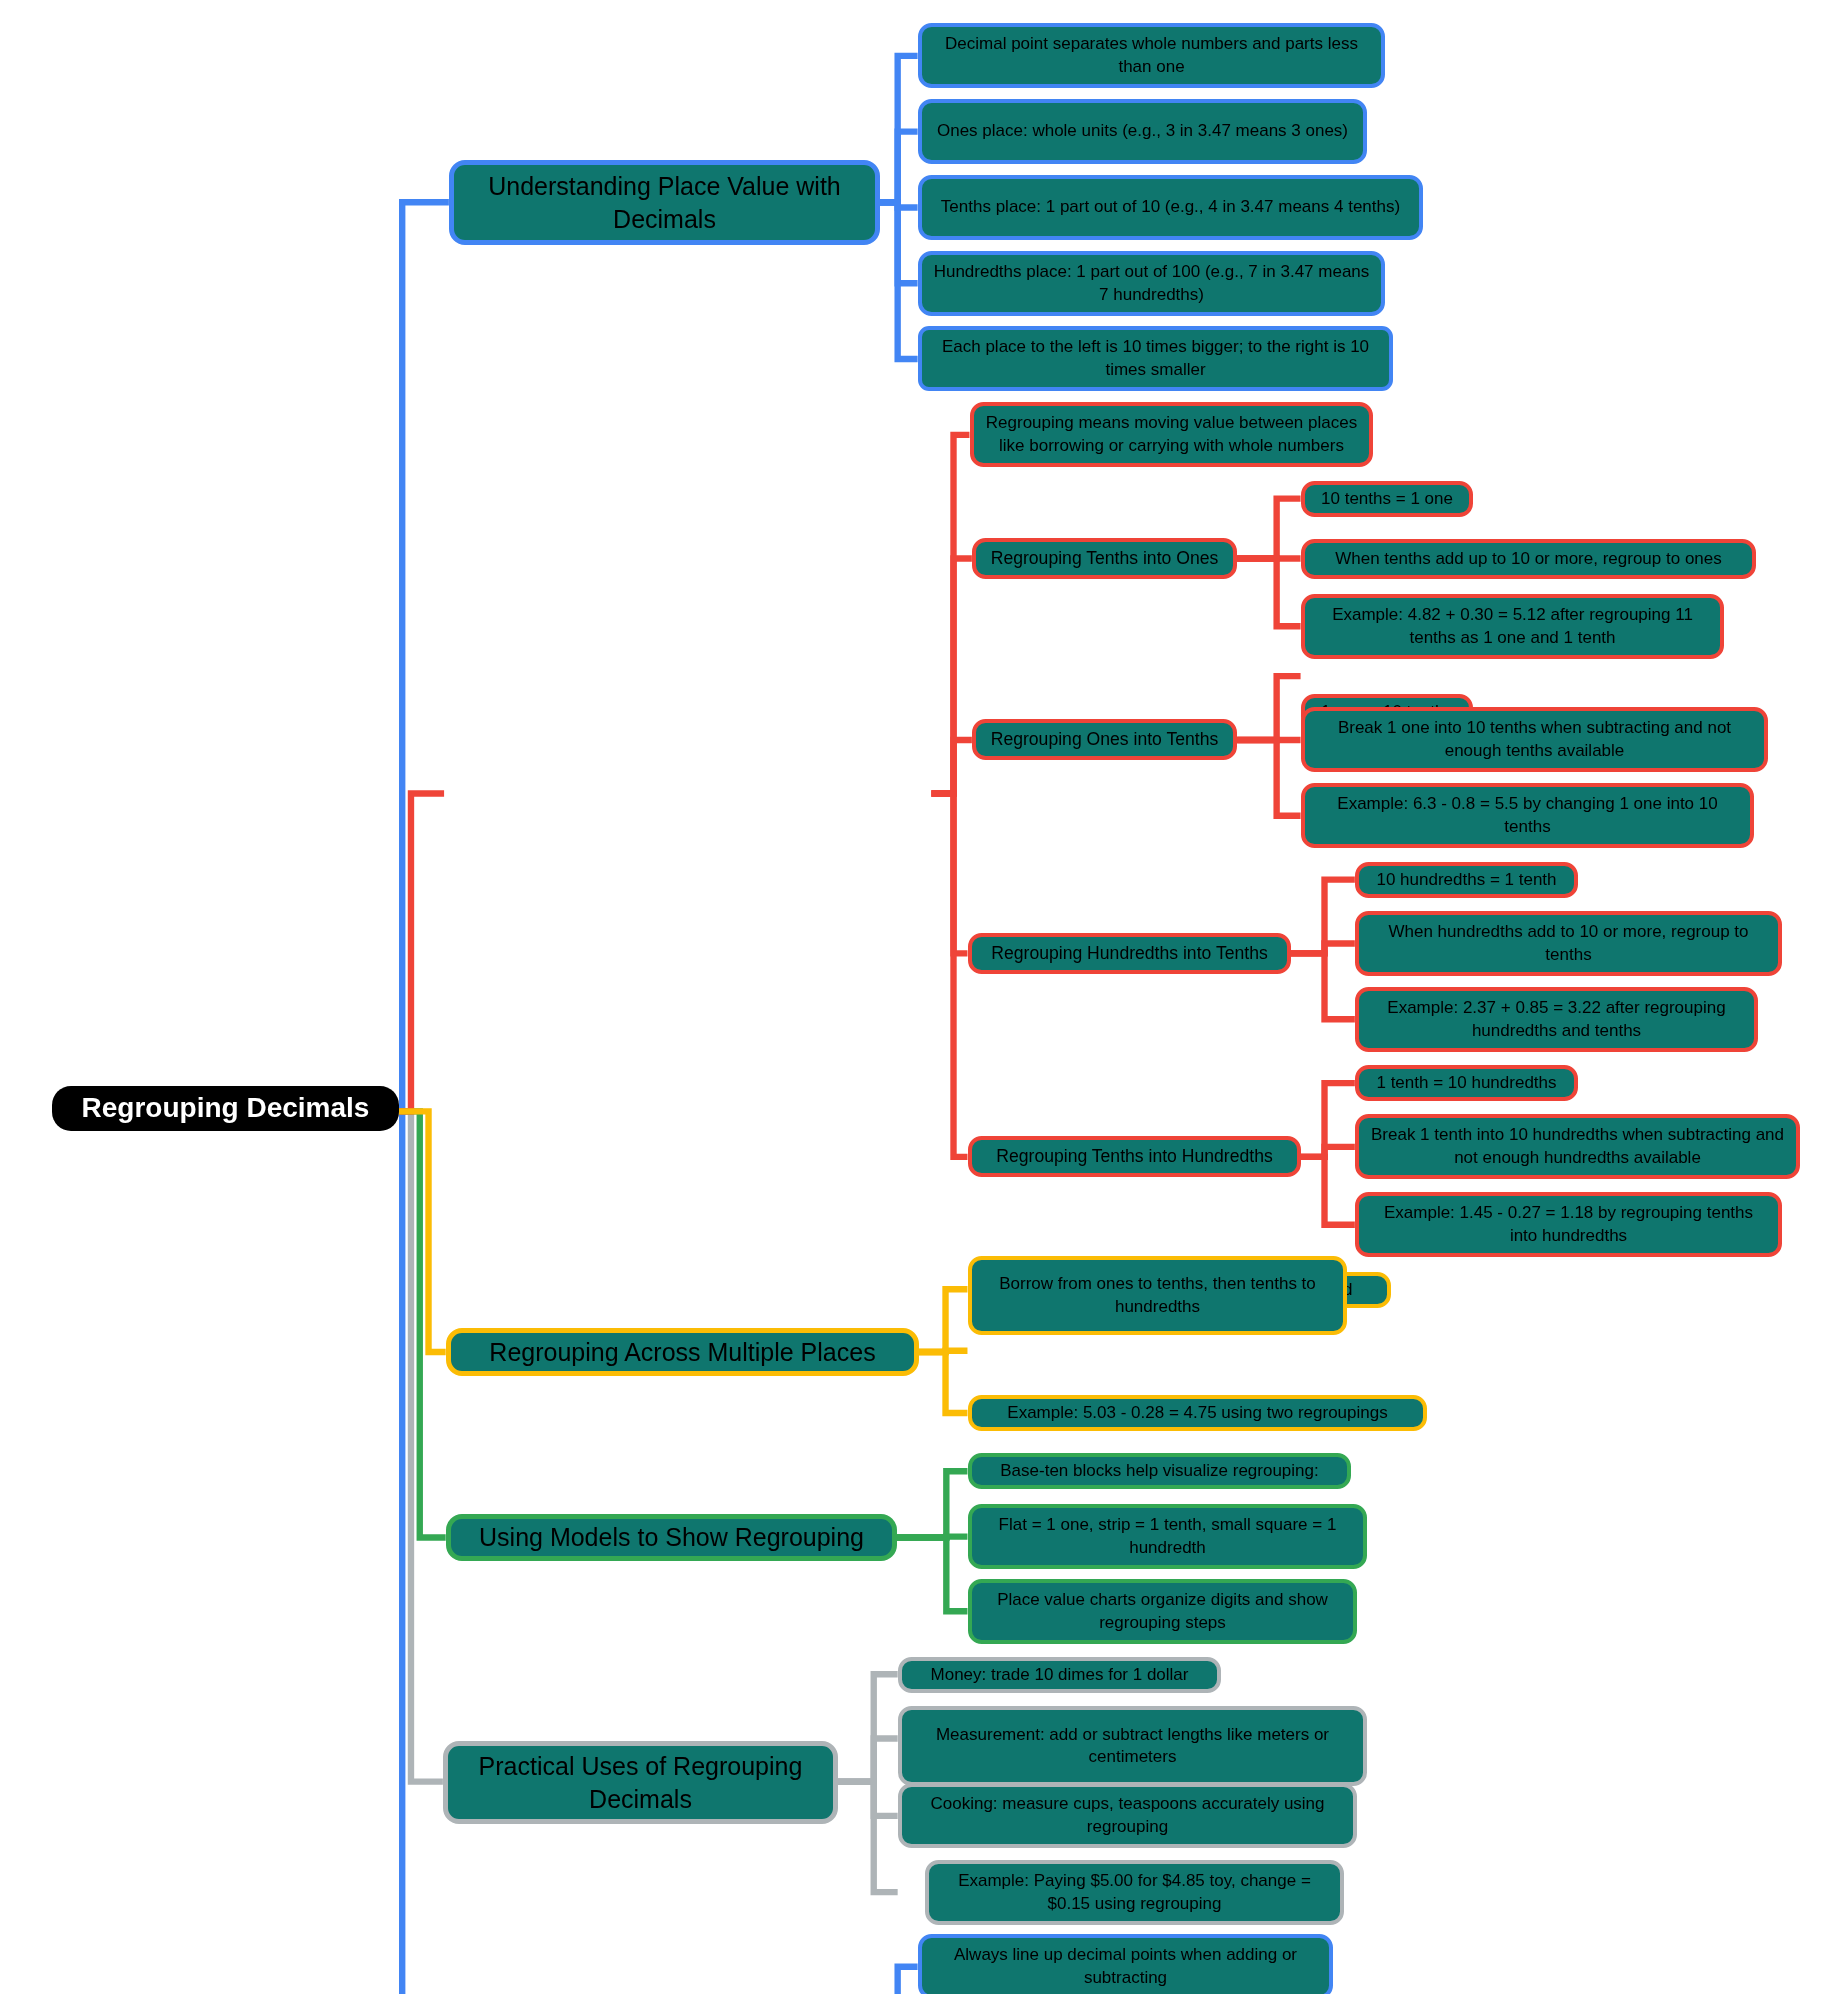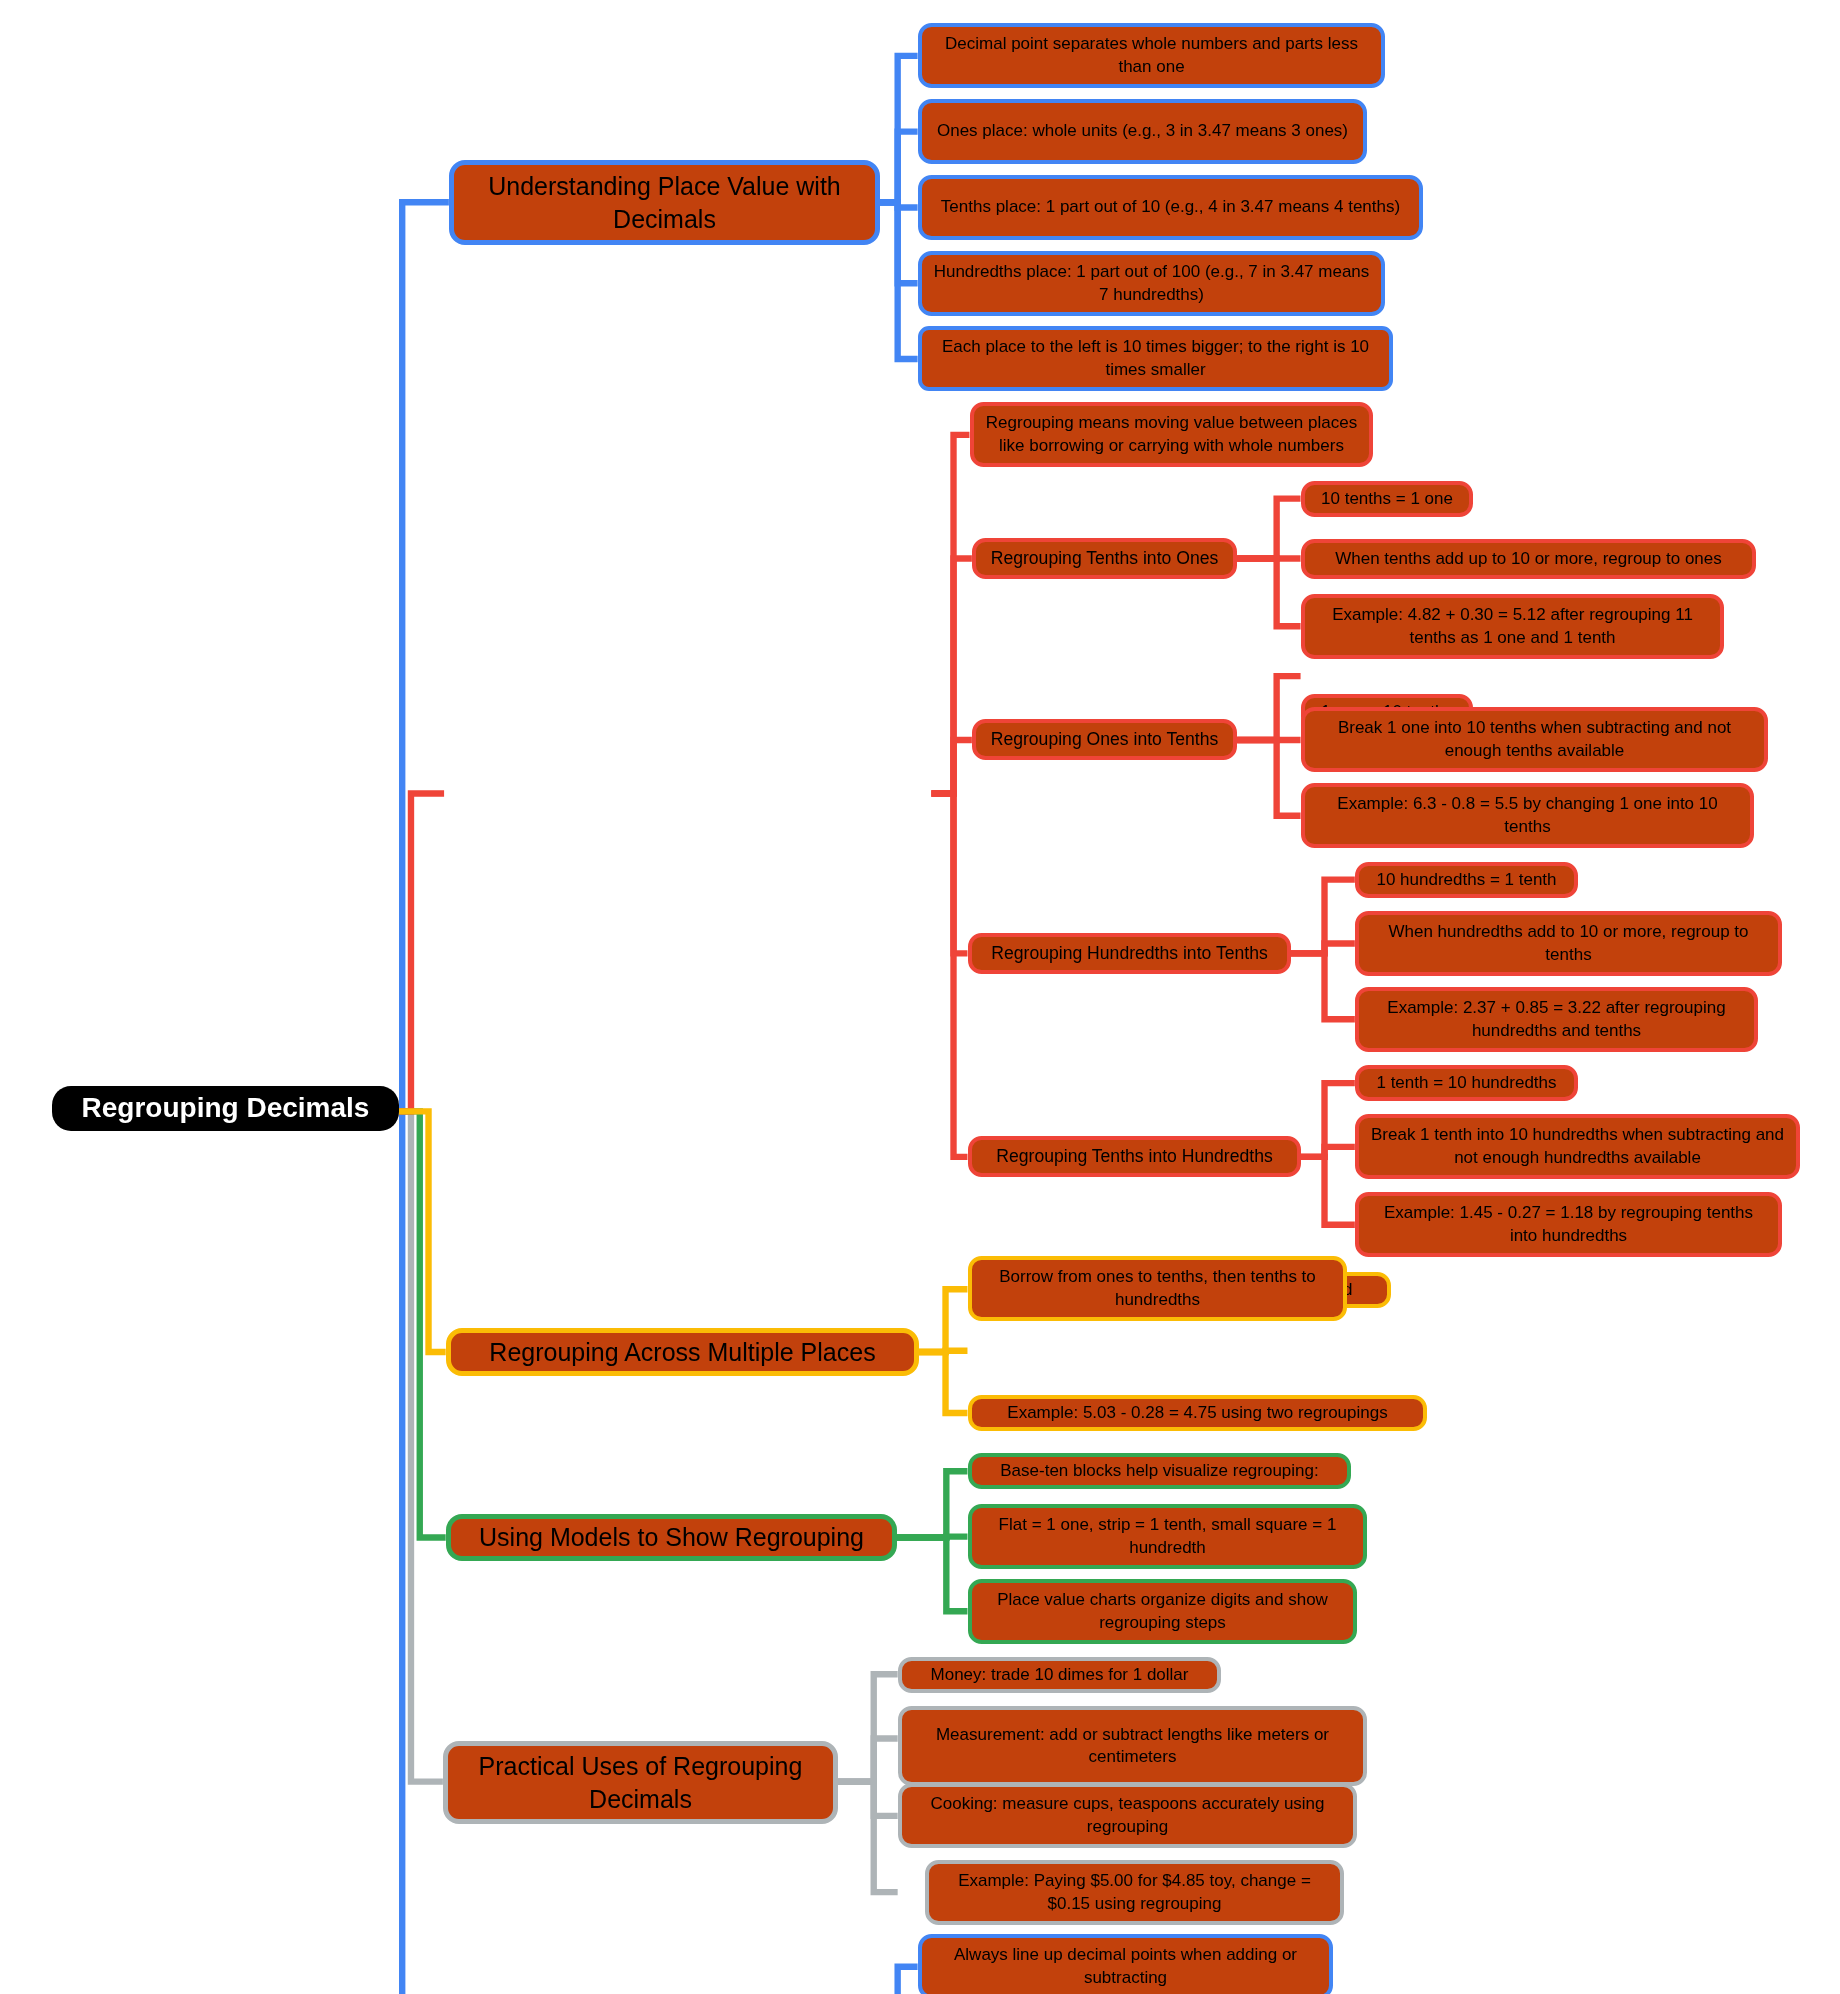--- a/index.html
+++ b/index.html
@@ -1,21 +1,21 @@
 <!DOCTYPE html>
 <html style="font-size:6.4px"><head>
 <meta charset="utf-8">
 <style>
   html,body{margin:0;padding:0;background:#fff;}
   .canvas{position:relative;width:1840px;height:2220px;background:#ffffff;overflow:hidden;
           font-family:"Liberation Sans", sans-serif;color:#000;}
   svg.wires{position:absolute;left:0;top:0;width:1840px;height:2220px;z-index:0;}
   svg.wires polyline{fill:none;stroke-width:16;}
   .node{position:absolute;z-index:1;display:flex;align-items:center;justify-content:center;
-        text-align:center;background:#c2410c;box-sizing:border-box;line-height:1.3;
+        text-align:center;background:#0f766e;box-sizing:border-box;line-height:1.3;
         border-radius:13.6px;padding:3.2px 11.2px;font-size:17px;}
   .root{background:#000000;color:#ffffff;font-size:28px;font-weight:bold;border:none;
         border-radius:19px;}
   .main{font-size:25px;border-width:5.6px;border-style:solid;border-radius:16px;}
   .sub{font-size:17.6px;border-width:4.8px;border-style:solid;white-space:nowrap;border-radius:13.6px;}
   .child{border-width:4.4px;border-style:solid;}
   .nowrap{white-space:nowrap;}
   .bd-blue{border-color:#4285F4;}
   .bd-red{border-color:#EF4438;}
   .bd-yellow{border-color:#FBBC05;}
@@ -109,21 +109,21 @@
   <div class="node child bd-red" style="left:1355px;top:911px;width:427px;height:65px;">When hundredths add to 10 or more, regroup to tenths</div>
   <div class="node child bd-red" style="left:1355px;top:987px;width:403px;height:65px;">Example: 2.37 + 0.85 = 3.22 after regrouping hundredths and tenths</div>
 
   <div class="node sub bd-red" style="left:968px;top:1136px;width:333px;height:41px;">Regrouping Tenths into Hundredths</div>
   <div class="node child bd-red nowrap" style="left:1355px;top:1065px;width:223px;height:36px;">1 tenth = 10 hundredths</div>
   <div class="node child bd-red" style="left:1355px;top:1114px;width:445px;height:65px;">Break 1 tenth into 10 hundredths when subtracting and not enough hundredths available</div>
   <div class="node child bd-red" style="left:1355px;top:1192px;width:427px;height:65px;">Example: 1.45 - 0.27 = 1.18 by regrouping tenths into hundredths</div>
 
   <div class="node main bd-yellow nowrap" style="left:446px;top:1328px;width:473px;height:48px;">Regrouping Across Multiple Places</div>
   <div class="node child bd-yellow nowrap" style="left:968px;top:1272px;width:423px;height:36px;">Sometimes regroup more than once if needed</div>
-  <div class="node child bd-yellow" style="left:968px;top:1256px;width:379px;height:65px;">Borrow from ones to tenths, then tenths to hundredths</div>
+  <div class="node child bd-yellow" style="left:968px;top:1256px;width:379px;height:79px;">Borrow from ones to tenths, then tenths to hundredths</div>
   <div class="node child bd-yellow nowrap" style="left:968px;top:1395px;width:459px;height:36px;">Example: 5.03 - 0.28 = 4.75 using two regroupings</div>
 
   <div class="node main bd-green nowrap" style="left:446px;top:1514px;width:451px;height:47px;">Using Models to Show Regrouping</div>
   <div class="node child bd-green nowrap" style="left:968px;top:1453px;width:383px;height:36px;">Base-ten blocks help visualize regrouping:</div>
   <div class="node child bd-green" style="left:968px;top:1504px;width:399px;height:65px;">Flat = 1 one, strip = 1 tenth, small square = 1 hundredth</div>
   <div class="node child bd-green" style="left:968px;top:1579px;width:389px;height:65px;">Place value charts organize digits and show regrouping steps</div>
 
   <div class="node main bd-gray" style="left:443px;top:1741px;width:395px;height:83px;">Practical Uses of Regrouping Decimals</div>
   <div class="node child bd-gray nowrap" style="left:898px;top:1657px;width:323px;height:36px;">Money: trade 10 dimes for 1 dollar</div>
   <div class="node child bd-gray" style="left:898px;top:1706px;width:469px;height:80px;">Measurement: add or subtract lengths like meters or centimeters</div>

